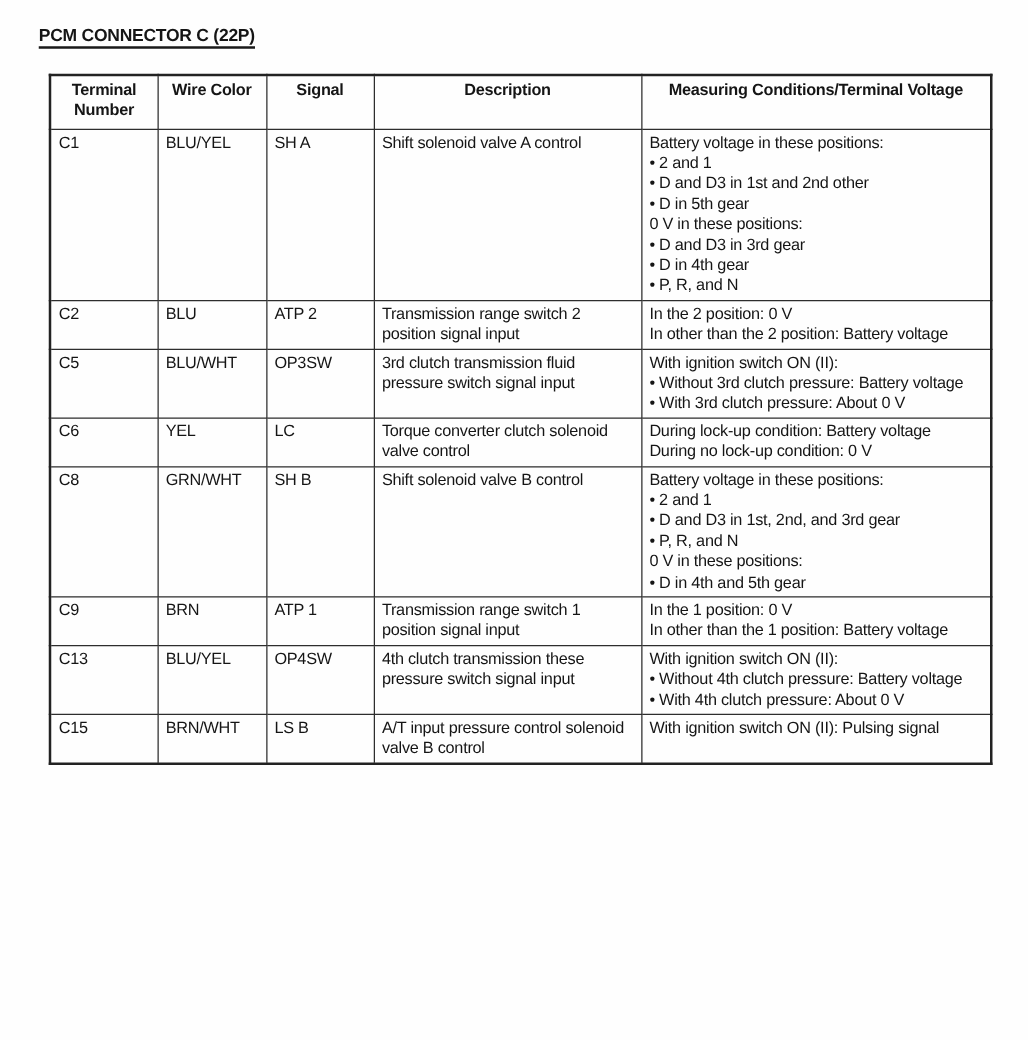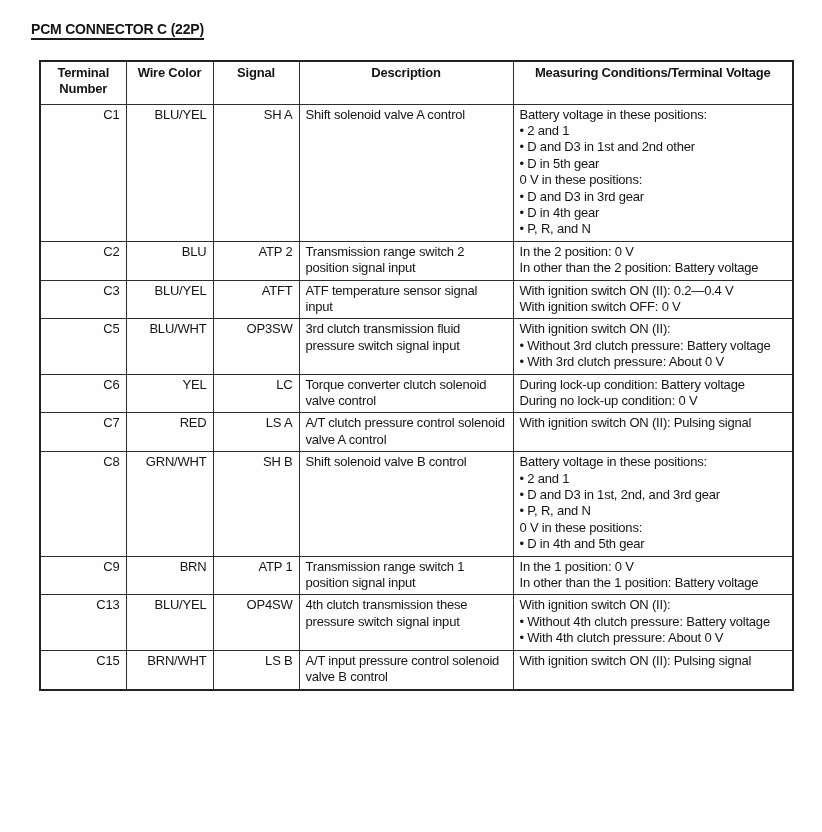--- a/index.html
+++ b/index.html
@@ -50,21 +50,21 @@
     text-align: center;
     padding-top: 3px;
     height: 43px;
   }
   col.w-term { width: 86px; }
   col.w-wire { width: 87px; }
   col.w-sig  { width: 86px; }
   col.w-desc { width: 214px; }
   col.w-meas { width: 280px; }
   td.c-term, td.c-wire, td.c-sig {
-    text-align: right;
+    text-align: left;
   }
   td.c-desc, td.c-meas {
     text-align: left;
     padding-left: 7px;
     padding-right: 7px;
     margin-top: 15px;
   }
   .cond-line { }
   .cond-line.bullet {
     padding-left: 13px;
@@ -116,30 +116,20 @@
     <td class="c-term">C2</td>
     <td class="c-wire">BLU</td>
     <td class="c-sig">ATP 2</td>
     <td class="c-desc">Transmission range switch 2 position signal input</td>
     <td class="c-meas">
             <div class="cond-line">In the 2 position: 0 V</div>
             <div class="cond-line">In other than the 2 position: Battery voltage</div>
           </td>
   </tr>
 
-  <tr>
-    <td class="c-term">C3</td>
-    <td class="c-wire">BLU/YEL</td>
-    <td class="c-sig">ATFT</td>
-    <td class="c-desc">ATF temperature sensor signal input</td>
-    <td class="c-meas">
-            <div class="cond-line">With ignition switch ON (II): 0.2—0.4 V</div>
-            <div class="cond-line">With ignition switch OFF: 0 V</div>
-          </td>
-  </tr>
 
   <tr>
     <td class="c-term">C5</td>
     <td class="c-wire">BLU/WHT</td>
     <td class="c-sig">OP3SW</td>
     <td class="c-desc">3rd clutch transmission fluid pressure switch signal input</td>
     <td class="c-meas">
             <div class="cond-line">With ignition switch ON (II):</div>
             <div class="cond-line bullet">• Without 3rd clutch pressure: Battery voltage</div>
             <div class="cond-line bullet">• With 3rd clutch pressure: About 0 V</div>
@@ -150,29 +140,20 @@
     <td class="c-term">C6</td>
     <td class="c-wire">YEL</td>
     <td class="c-sig">LC</td>
     <td class="c-desc">Torque converter clutch solenoid valve control</td>
     <td class="c-meas">
             <div class="cond-line">During lock-up condition: Battery voltage</div>
             <div class="cond-line">During no lock-up condition: 0 V</div>
           </td>
   </tr>
 
-  <tr>
-    <td class="c-term">C7</td>
-    <td class="c-wire">RED</td>
-    <td class="c-sig">LS A</td>
-    <td class="c-desc">A/T clutch pressure control solenoid valve A control</td>
-    <td class="c-meas">
-            <div class="cond-line">With ignition switch ON (II): Pulsing signal</div>
-          </td>
-  </tr>
 
   <tr>
     <td class="c-term">C8</td>
     <td class="c-wire">GRN/WHT</td>
     <td class="c-sig">SH B</td>
     <td class="c-desc">Shift solenoid valve B control</td>
     <td class="c-meas">
             <div class="cond-line">Battery voltage in these positions:</div>
             <div class="cond-line bullet">• 2 and 1</div>
             <div class="cond-line bullet">• D and D3 in 1st, 2nd, and 3rd gear</div>

